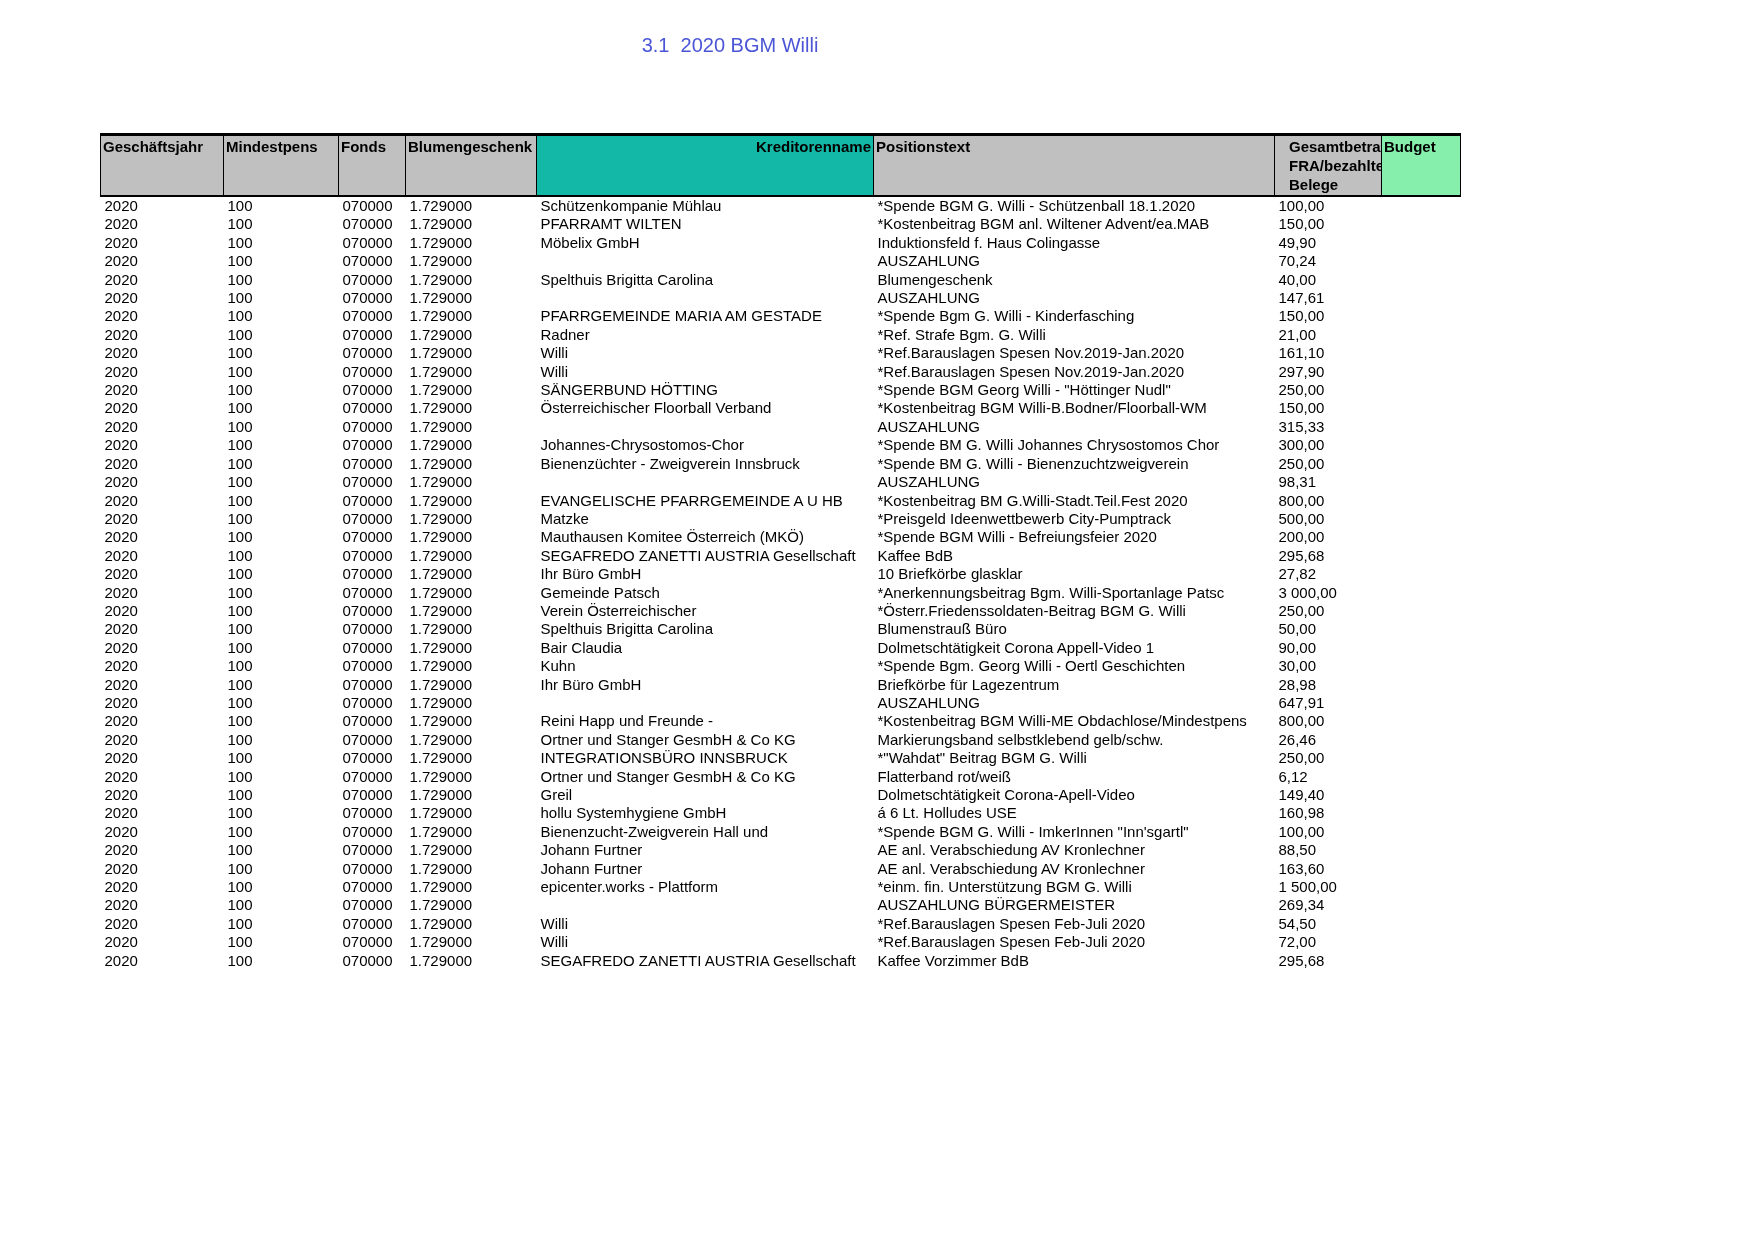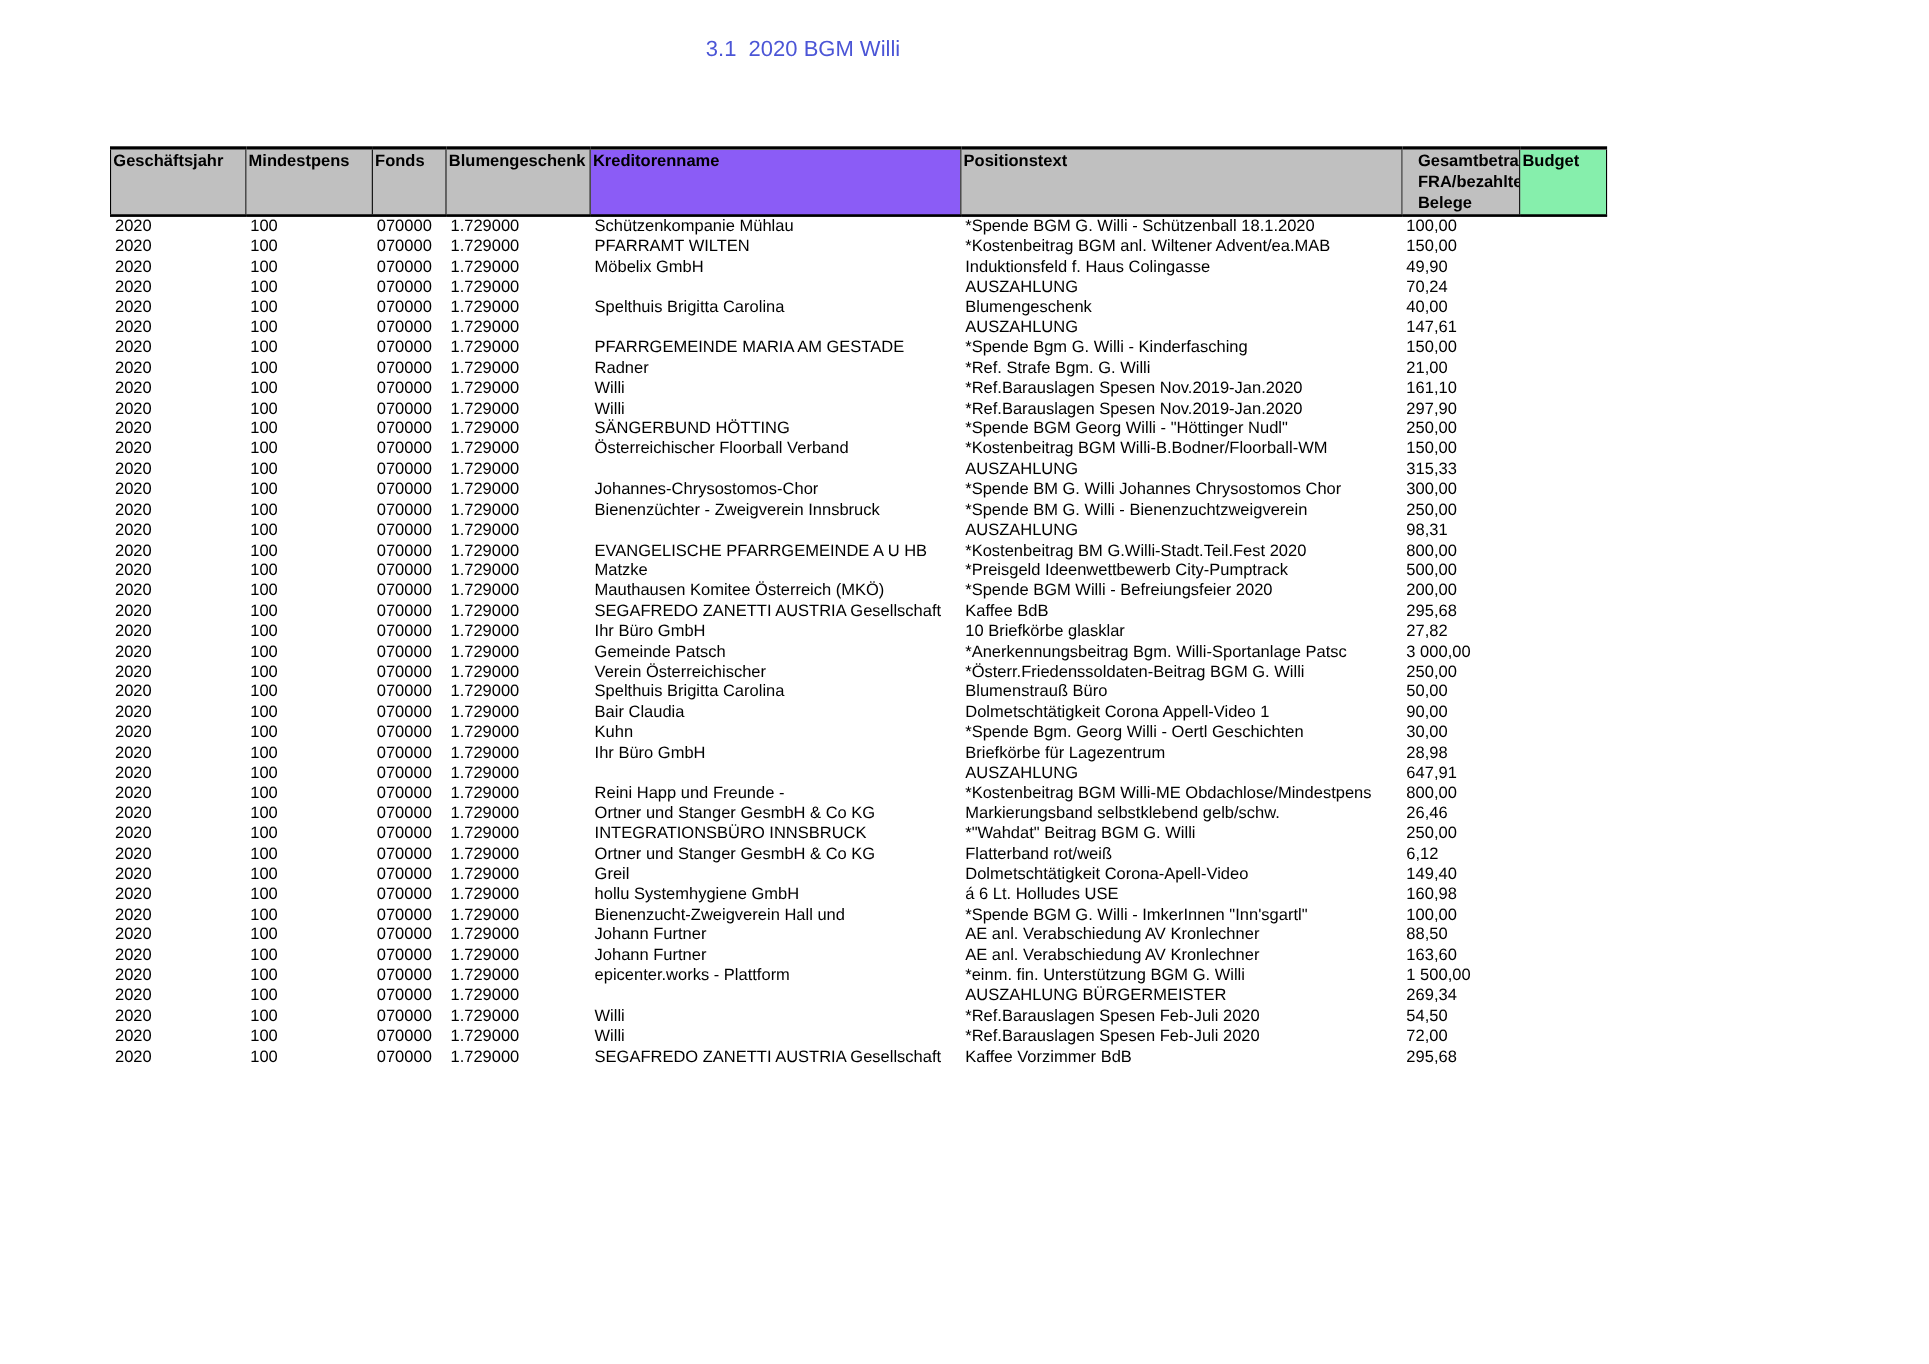--- a/index.html
+++ b/index.html
@@ -46,21 +46,21 @@
         <col style="width:401px">
         <col style="width:107px">
         <col style="width:79px">
     </colgroup>
     <thead>
       <tr>
         <th style="background: rgb(192, 192, 192);">Geschäftsjahr</th>
         <th style="background: rgb(192, 192, 192);">Mindestpens</th>
         <th style="background: rgb(192, 192, 192);">Fonds</th>
         <th style="background: rgb(192, 192, 192);">Blumengeschenk</th>
-        <th style="background: #8b5cf6;">Kreditorenname</th>
+        <th style="background: #14b8a6; text-align: right;">Kreditorenname</th>
         <th style="background: rgb(192, 192, 192);">Positionstext</th>
         <th style="background: rgb(192, 192, 192); padding-left: 14px;">Gesamtbetrag FRA/bezahlte Belege</th>
         <th style="background: #86efac;">Budget</th>
       </tr>
     </thead>
     <tbody>
         <tr>
           <td>2020</td>
           <td>100</td>
           <td>070000</td>

